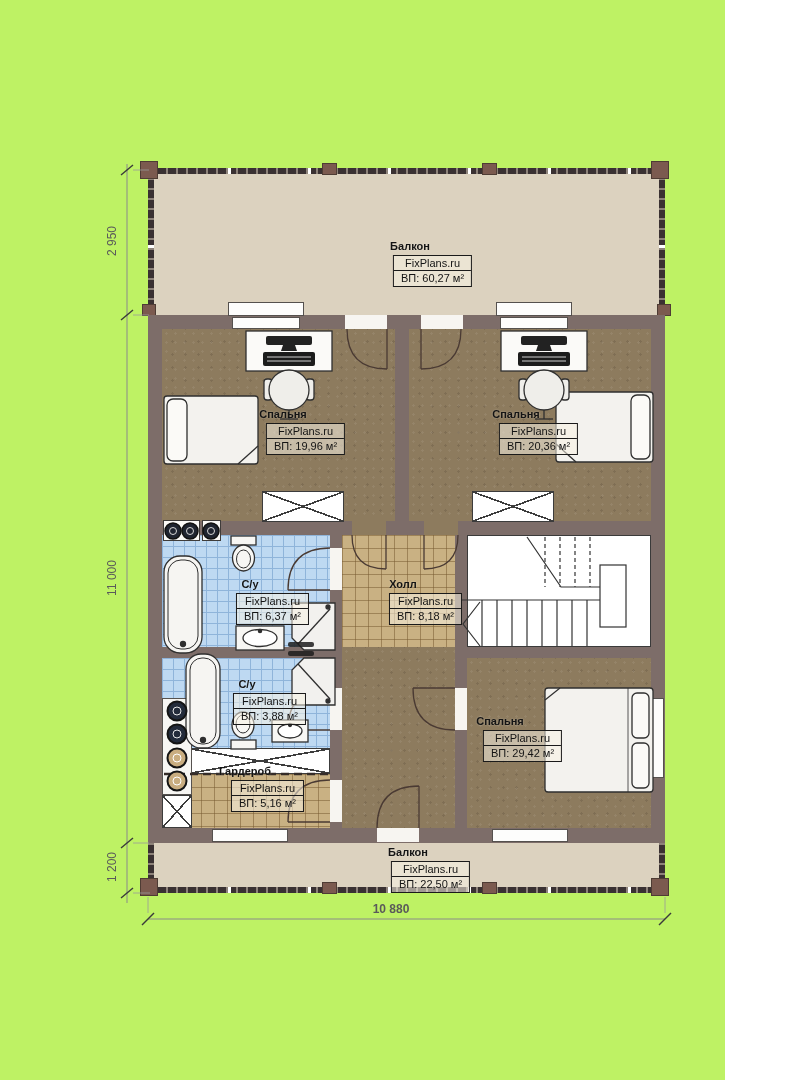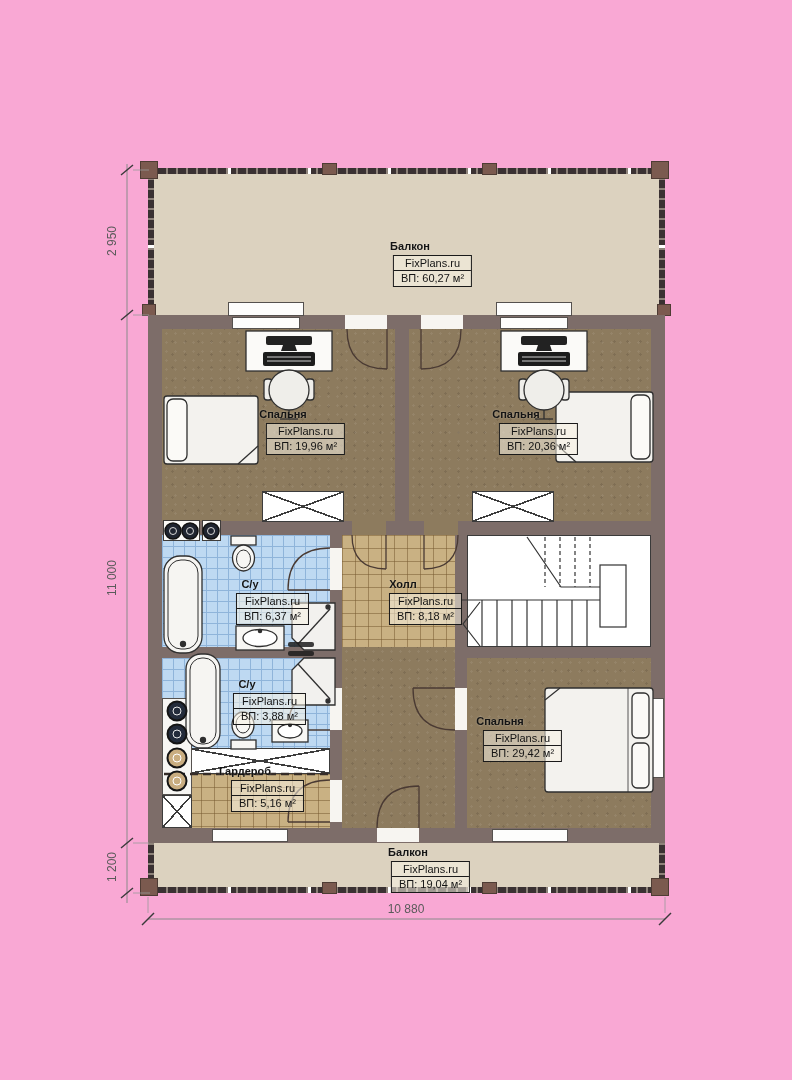--- a/index.html
+++ b/index.html
@@ -1,16 +1,16 @@
 <!DOCTYPE html>
 <html><head>
 <meta charset="utf-8">
 <style>
   html,body{margin:0;padding:0;background:#fff;}
-  .stage{position:relative;width:792px;height:1080px;background:#f9a8d4;
+  .stage{position:relative;width:725px;height:1080px;background:#bef264;
          font-family:"Liberation Sans",sans-serif;overflow:hidden;}
   .abs{position:absolute;}
   .wall{background:#7d6d69;}
   .balcony{background:#dcd2bf;}
   .bedroom{background:#8d7b5e;
     background-image:radial-gradient(rgba(255,255,255,.07) 1px,transparent 1.4px),
                      radial-gradient(rgba(0,0,0,.10) 1px,transparent 1.4px);
     background-size:9px 9px,13px 13px;background-position:0 0,4px 6px;}
   .bath{background:#bed9f2;
     background-image:linear-gradient(#8fb4da 1px,transparent 1px),
@@ -342,22 +342,22 @@
     <div class="room-box">
       <div class="wm">FixPlans.ru</div>
       <div class="area">ВП: 29,42 м²</div>
     </div>
   </div>
 
   <div class="room-label" style="left:408px;top:846px;">
     <div class="room-name">Балкон</div>
     <div class="room-box">
       <div class="wm">FixPlans.ru</div>
-      <div class="area">ВП: 19,04 м²</div>
+      <div class="area">ВП: 22,50 м²</div>
     </div>
   </div>
 
   <div class="dim vdim" style="left:88px;top:234px;width:48px;">2 950</div>
   <div class="dim vdim" style="left:86px;top:571px;width:52px;">11 000</div>
   <div class="dim vdim" style="left:90px;top:860px;width:44px;">1 200</div>
-  <div class="dim" style="left:366px;top:902px;width:80px;">10 880</div>
+  <div class="dim" style="left:351px;top:902px;width:80px;font-weight:bold;">10 880</div>
 
 </div>
 
 </body></html>

